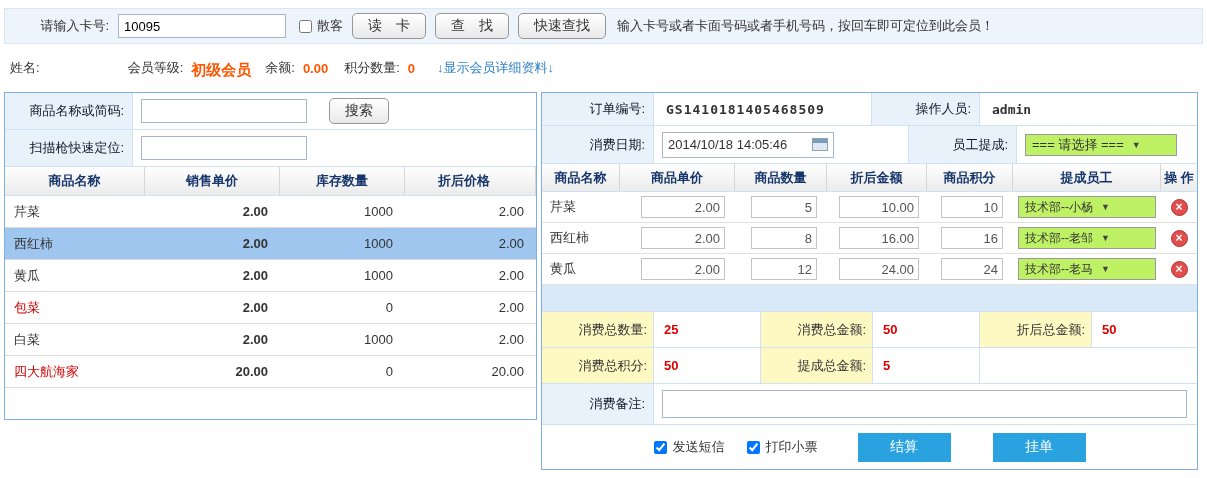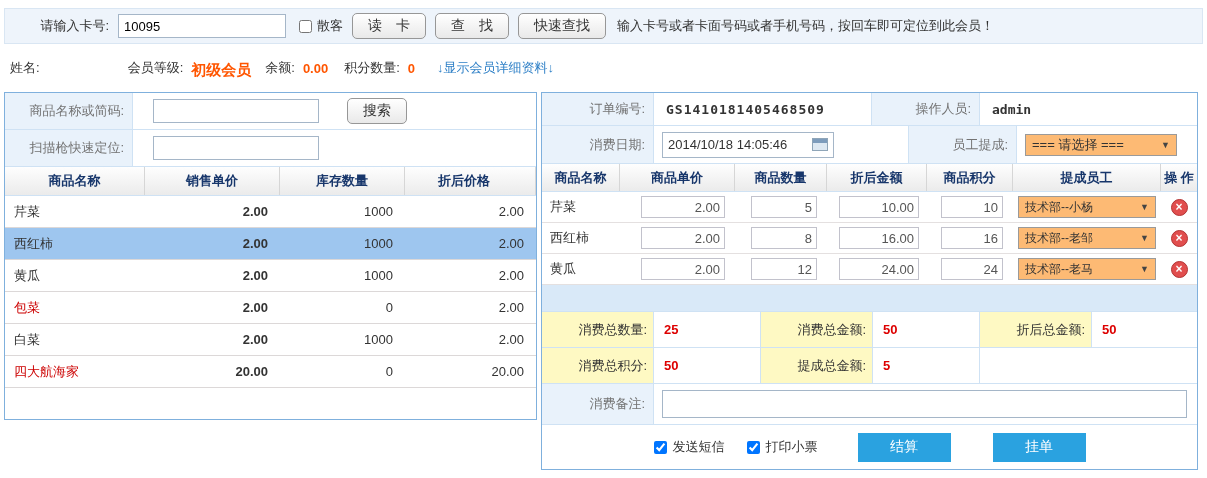--- a/index.html
+++ b/index.html
@@ -27,23 +27,23 @@
   .mlabel { color:#333; }
   .dlink { color:#2f80c7; margin-left:6px; cursor:pointer; text-decoration:none; }
 
   
   .panel { position:absolute; border:1px solid #7fb0dd; background:#fff; }
   .left-panel { left:4px; top:92px; width:533px; height:328px; display:flex; flex-direction:column; }
   .right-panel { left:541px; top:92px; width:657px; height:378px; display:flex; flex-direction:column; }
 
   .frow { display:flex; align-items:center; height:37px; border-bottom:1px solid #cfe2f4; }
   .lblcell { background:#e9f2fb; border-right:1px solid #cfe2f4; height:100%; display:flex;
-    align-items:center; justify-content:flex-end; padding-right:8px; color:#737373; }
+    align-items:center; justify-content:flex-end; padding-right:8px; color:#0f172a; }
   .lblcell.w128 { width:128px; }
-  .fval { display:flex; align-items:center; gap:28px; padding-left:20px; }
+  .fval { display:flex; align-items:center; gap:22px; padding-left:8px; }
   .fval .txt { width:166px; }
 
   
   .lhead, .lrow { display:flex; }
   .lhead { height:29px; background:linear-gradient(#fefefe,#ebebeb); border-bottom:1px solid #cfe2f4; }
   .lhead .hc { display:flex; align-items:center; justify-content:center; font-weight:bold;
     color:#17366b; border-right:1px solid #d6d6d6; }
   .lrow { height:32px; border-bottom:1px solid #dcd8d8; align-items:center; }
   .lrow.selected { background:#9ec6ef; }
   .c-name { width:140px; padding-left:9px; }
@@ -57,21 +57,21 @@
 
   
   .irow { display:flex; align-items:center; border-bottom:1px solid #cfe2f4; }
   .irow1 { height:33px; } .irow2 { height:38px; }
   .w112 { width:112px; } .w100 { width:108px; }
   .ordval { width:218px; padding-left:12px; font-weight:bold; font-family:"DejaVu Sans Mono", monospace; letter-spacing:1px; border-right:1px solid #cfe2f4; height:100%; display:flex; align-items:center; }
   .opval { flex:1; padding-left:12px; font-weight:bold; font-family:"DejaVu Sans Mono", monospace; }
   .dcell { width:255px; padding-left:8px; border-right:1px solid #cfe2f4; height:100%; display:flex; align-items:center; }
   .dateinp { width:172px; height:26px; border:1px solid #a5b6c8; background:#fff; display:flex; align-items:center; justify-content:space-between; padding:0 5px; }
   .calicon { width:16px; height:13px; border:1px solid #8fa5b8; background:linear-gradient(#7d9cbc 0 4px, #dde8f2 4px); }
-  .sel { height:22px; border:1px solid #9a9a9a; background:#fdba74; display:flex; align-items:center; justify-content:space-between; padding:0 6px; cursor:pointer; }
+  .sel { height:22px; border:1px solid #9a9a9a; background:#bef264; display:flex; align-items:center; padding:0 6px; cursor:pointer; }
   .sel .arrow { font-size:9px; color:#444; margin-left:8px; }
   .staff-sel-top { width:152px; margin-left:8px; }
 
   
   .rhead { display:flex; height:28px; background:linear-gradient(#fefefe,#ebebeb); border-bottom:1px solid #cfe2f4; }
   .rhead .hc { display:flex; align-items:center; justify-content:center; font-weight:bold; color:#17366b; border-right:1px solid #d6d6d6; }
   .rrow { display:flex; align-items:center; height:31px; border-bottom:1px solid #e4e0e0; }
   .rc1 { width:78px; padding-left:8px; }
   .rc2 { width:115px; display:flex; justify-content:flex-end; padding-right:10px; }
   .rc3 { width:92px; display:flex; justify-content:flex-end; padding-right:10px; }

